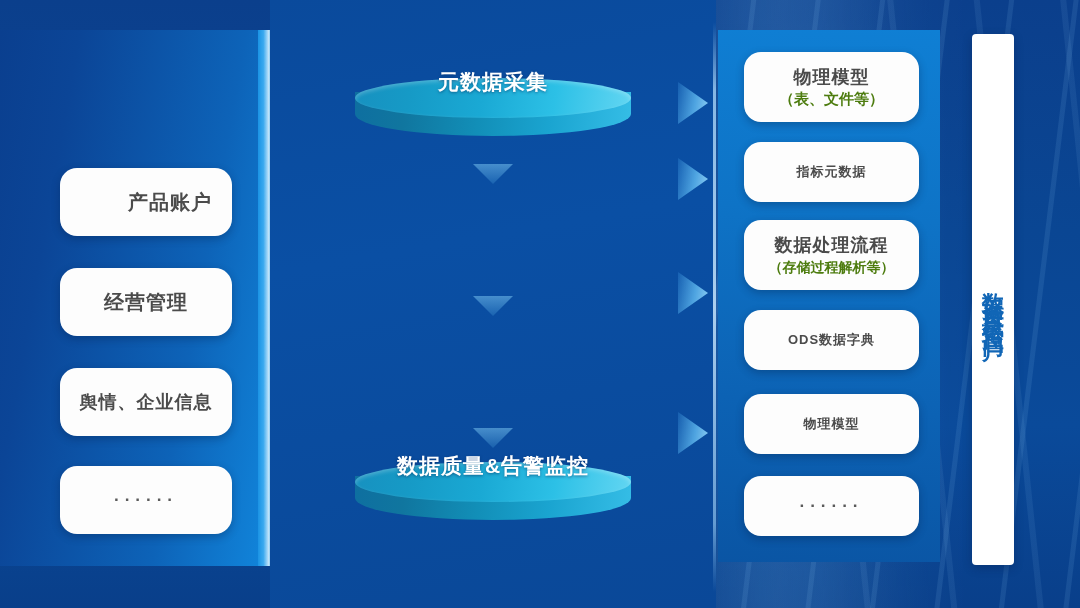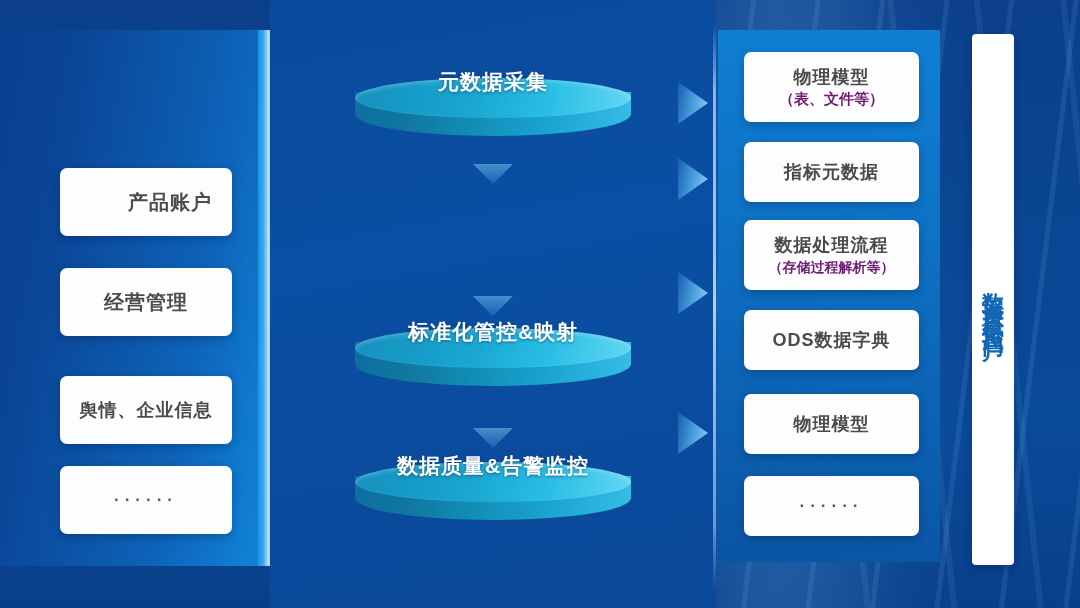--- a/index.html
+++ b/index.html
@@ -73,39 +73,39 @@
   
   .panel-right{
     position:absolute;left:718px;top:30px;width:222px;height:532px;
     background:linear-gradient(185deg,#0f7fd4 0%,#0e73c6 35%,#0c62b4 70%,#0a55a4 100%);
   }
 
   
   .card{
     position:absolute;
     background:#fdfdfd;
-    border-radius:7px;
+    border-radius:17px;
     box-shadow:0 3px 9px rgba(2,22,58,.30);
     display:flex;align-items:center;justify-content:center;
     flex-direction:column;
     text-align:center;
     color:#4a4a4a;
     font-weight:bold;
     letter-spacing:1px;
     line-height:1.35;
   }
   .card .l1{font-size:20px;color:#4b4b4b;}
-  .card .l2{font-size:17px;color:#701a75;letter-spacing:0px;}
+  .card .l2{font-size:17px;color:#4d7c0f;letter-spacing:0px;}
   .card.dots{letter-spacing:5px;font-size:17px;color:#5a5a5a;}
 
   .left-card{left:60px;width:172px;height:68px;font-size:20px;}
   .right-card{left:744px;width:175px;height:62px;}
   .right-card .l1{font-size:18px;}
   .right-card .l2{font-size:15px;}
-  .right-card.single .l1{font-size:18px;}
+  .right-card.single .l1{font-size:13px;}
 
   
   .arrow{
     position:absolute;
     width:36px;height:40px;
     background:linear-gradient(100deg,rgba(60,150,225,.25) 0%,rgba(95,185,240,.80) 55%,rgba(150,215,250,.95) 100%);
     clip-path:polygon(0% 22%,52% 22%,52% 0%,100% 50%,52% 100%,52% 78%,0% 78%);
     filter:blur(.2px);
   }
   .arrow.plain{
@@ -171,21 +171,21 @@
 
   <div class="panel-left"></div>
   <div class="panel-left-edge"></div>
 
   <div class="card left-card" style="top:168px;padding-left:48px;">
     <span class="l1">产品账户</span>
   </div>
   <div class="card left-card" style="top:268px;">
     <span class="l1">经营管理</span>
   </div>
-  <div class="card left-card" style="top:376px;">
+  <div class="card left-card" style="top:368px;">
     <span class="l1" style="font-size:18px;">舆情、企业信息</span>
   </div>
   <div class="card left-card dots" style="top:466px;">
     <span>······</span>
   </div>
 
   <div class="arrow" style="left:295px;top:82px;"></div>
   <div class="arrow" style="left:295px;top:188px;"></div>
   <div class="arrow" style="left:295px;top:330px;"></div>
   <div class="arrow" style="left:295px;top:452px;"></div>
@@ -195,25 +195,20 @@
 
   <div class="disc-wrap" style="left:355px;top:78px;">
     <div class="disc-body"></div>
     <div class="disc-top"></div>
     <div class="disc-label">元数据采集</div>
   </div>
   <div class="chevron" style="left:473px;top:164px;"></div>
 
   <div class="chevron" style="left:473px;top:296px;"></div>
 
-  <div class="disc-wrap" style="left:355px;top:328px;">
-    <div class="disc-body"></div>
-    <div class="disc-top"></div>
-    <div class="disc-label">标准化管控&amp;映射</div>
-  </div>
   <div class="chevron" style="left:473px;top:428px;"></div>
 
   <div class="disc-wrap" style="left:355px;top:462px;">
     <div class="disc-body"></div>
     <div class="disc-top"></div>
     <div class="disc-label">数据质量&amp;告警监控</div>
   </div>
 
   <div class="arrow plain" style="left:678px;top:82px;"></div>
   <div class="arrow plain" style="left:678px;top:158px;"></div>

